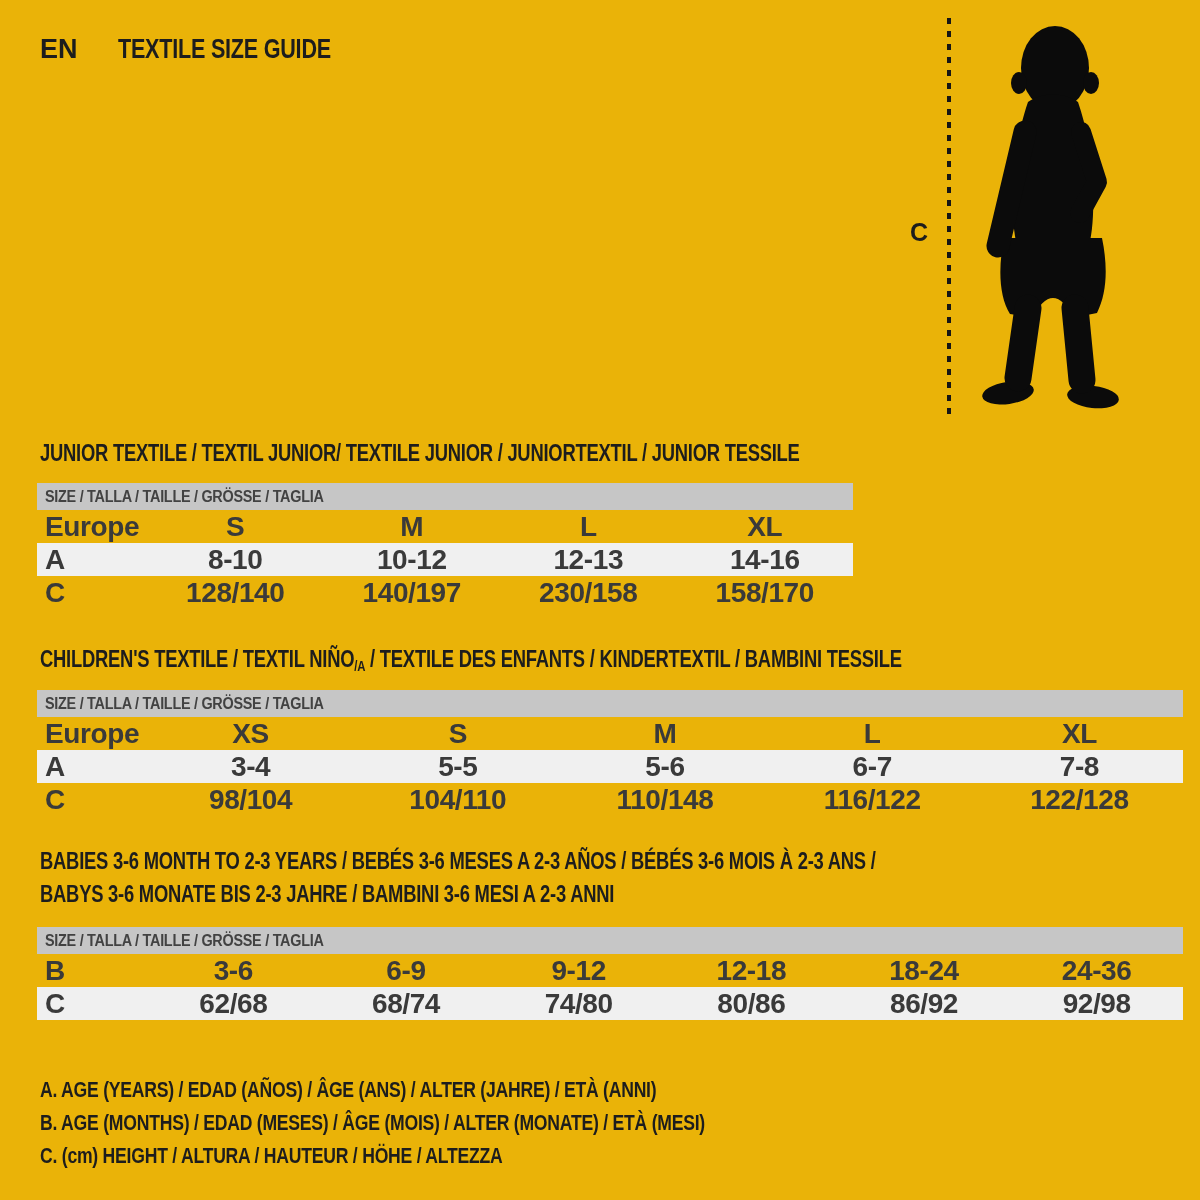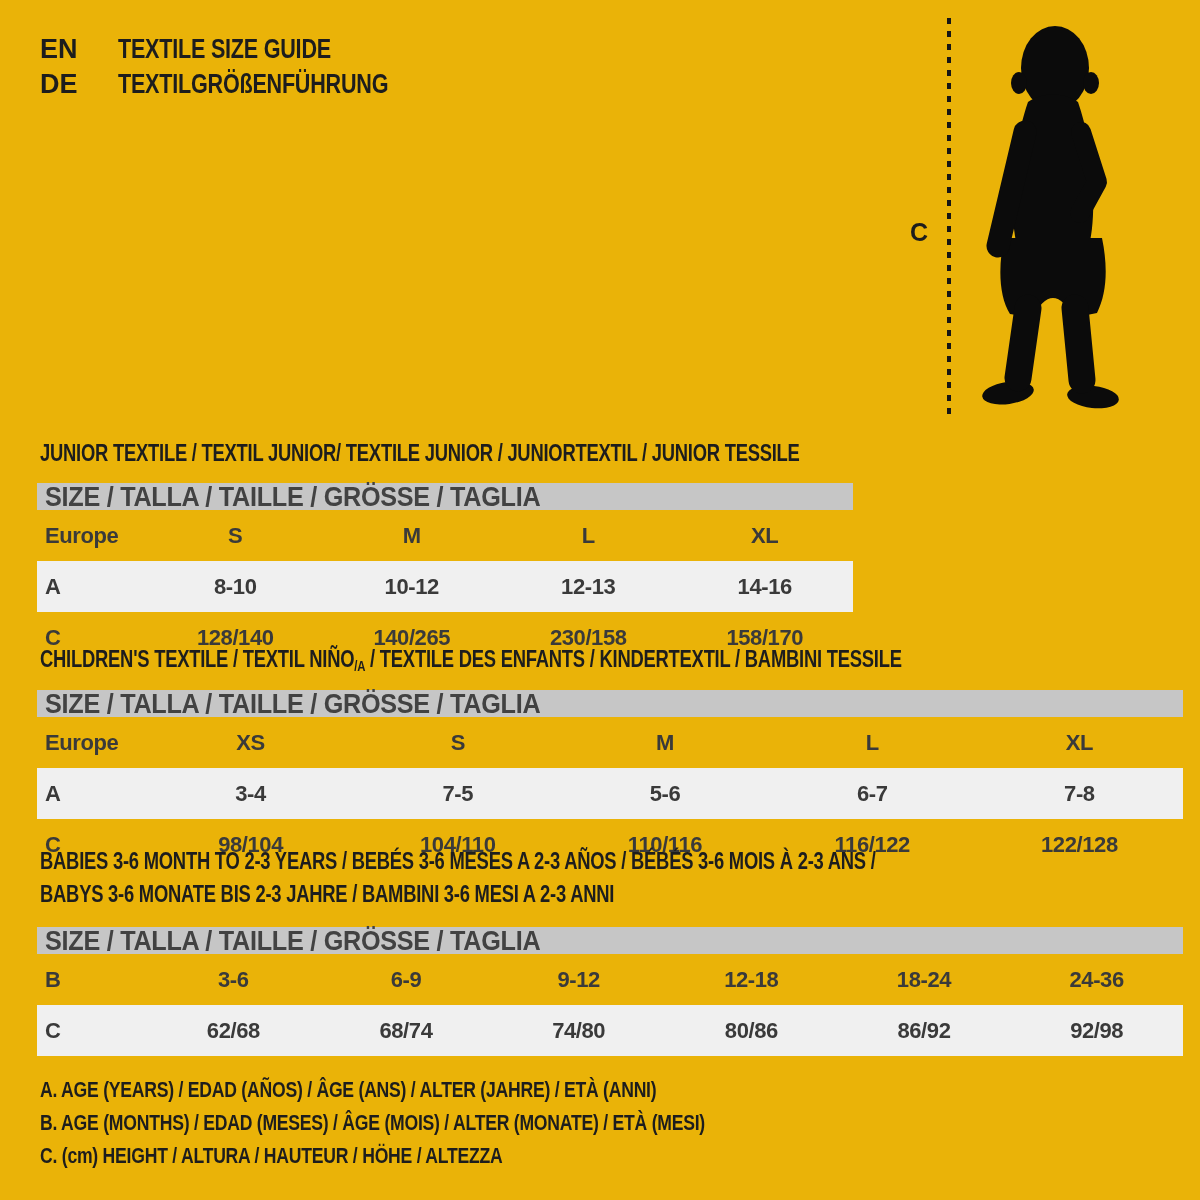--- a/index.html
+++ b/index.html
@@ -37,47 +37,43 @@
   .t3-title { top: 845px; }
   .sub { font-size: 0.62em; position: relative; top: 0.28em; }
 
   
   .sg-table { position: absolute; left: 37px; }
   .t1 { top: 483px; width: 816px; }
   .t2 { top: 690px; width: 1146px; }
   .t3 { top: 927px; width: 1146px; }
   .size-bar {
     height: 27px; background: #c6c6c6; display: flex; align-items: center;
-    padding-left: 8px; box-sizing: border-box; font-size: 28px; color: #424242;
+    padding-left: 8px; box-sizing: border-box; font-size: 16px; color: #424242;
   }
-  .trow { display: grid; height: 51px; align-items: center; font-size: 22px; color: #3a3a3a; letter-spacing: -0.4px; }
+  .trow { display: grid; height: 33px; align-items: center; font-size: 28px; color: #3a3a3a; letter-spacing: -0.4px; }
   .cols4 { grid-template-columns: 110px repeat(4, 1fr); }
   .cols5 { grid-template-columns: 110px repeat(5, 1fr); }
   .cols6 { grid-template-columns: 110px repeat(6, 1fr); }
   .trow .lbl { padding-left: 8px; }
   .trow .val { text-align: center; }
   .trow.shaded { background: #f0f0f0; }
 
   
   .legend { position: absolute; left: 40px; top: 1070px; }
   .legend-line { height: 33px; display: flex; align-items: flex-end; font-size: 22px; }
 </style>
 </head>
 <body>
 
 <div class="page">
 
   <section class="lang-block">
     <div class="lang-row">
       <span class="lang-code">EN</span>
       <span class="cond">TEXTILE SIZE GUIDE</span>
-    </div>
-    <div class="lang-row">
-      <span class="lang-code">DE</span>
-      <span class="cond">TEXTILGRÖßENFÜHRUNG</span>
     </div>
   </section>
 
   <div class="dashed-line"></div>
   <span class="c-label">C</span>
   <svg class="toddler-svg" width="172" height="392" viewBox="0 0 172 392" aria-hidden="true">
     <g fill="#0b0b0b" stroke="none">
       <ellipse cx="87" cy="48" rx="34" ry="42"></ellipse>
       <ellipse cx="51" cy="63" rx="8" ry="11"></ellipse>
       <ellipse cx="123" cy="63" rx="8" ry="11"></ellipse>
@@ -109,21 +105,21 @@
     <div class="trow cols4 shaded">
       <span class="lbl">A</span>
       <span class="val">8-10</span>
       <span class="val">10-12</span>
       <span class="val">12-13</span>
       <span class="val">14-16</span>
     </div>
     <div class="trow cols4">
       <span class="lbl">C</span>
       <span class="val">128/140</span>
-      <span class="val">140/265</span>
+      <span class="val">140/197</span>
       <span class="val">230/158</span>
       <span class="val">158/170</span>
     </div>
   </div>
 
   <h2 class="sec-title t2-title"><span>CHILDREN'S TEXTILE / TEXTIL NIÑO</span><span class="sub">/A</span><span> / TEXTILE DES ENFANTS / KINDERTEXTIL / BAMBINI TESSILE</span></h2>
   <div class="sg-table t2">
     <div class="size-bar">
       <span class="cond9">SIZE / TALLA / TAILLE / GRÖSSE / TAGLIA</span>
     </div>
@@ -131,30 +127,30 @@
       <span class="lbl">Europe</span>
       <span class="val">XS</span>
       <span class="val">S</span>
       <span class="val">M</span>
       <span class="val">L</span>
       <span class="val">XL</span>
     </div>
     <div class="trow cols5 shaded">
       <span class="lbl">A</span>
       <span class="val">3-4</span>
-      <span class="val">7-5</span>
+      <span class="val">5-5</span>
       <span class="val">5-6</span>
       <span class="val">6-7</span>
       <span class="val">7-8</span>
     </div>
     <div class="trow cols5">
       <span class="lbl">C</span>
       <span class="val">98/104</span>
       <span class="val">104/110</span>
-      <span class="val">110/116</span>
+      <span class="val">110/148</span>
       <span class="val">116/122</span>
       <span class="val">122/128</span>
     </div>
   </div>
 
   <h2 class="sec-title t3-title">
       <span style="display:block">BABIES 3-6 MONTH TO 2-3 YEARS / BEBÉS 3-6 MESES A 2-3 AÑOS / BÉBÉS 3-6 MOIS À 2-3 ANS /</span>
       <span style="display:block">BABYS 3-6 MONATE BIS 2-3 JAHRE / BAMBINI 3-6 MESI A 2-3 ANNI</span>
     </h2>
   <div class="sg-table t3">

